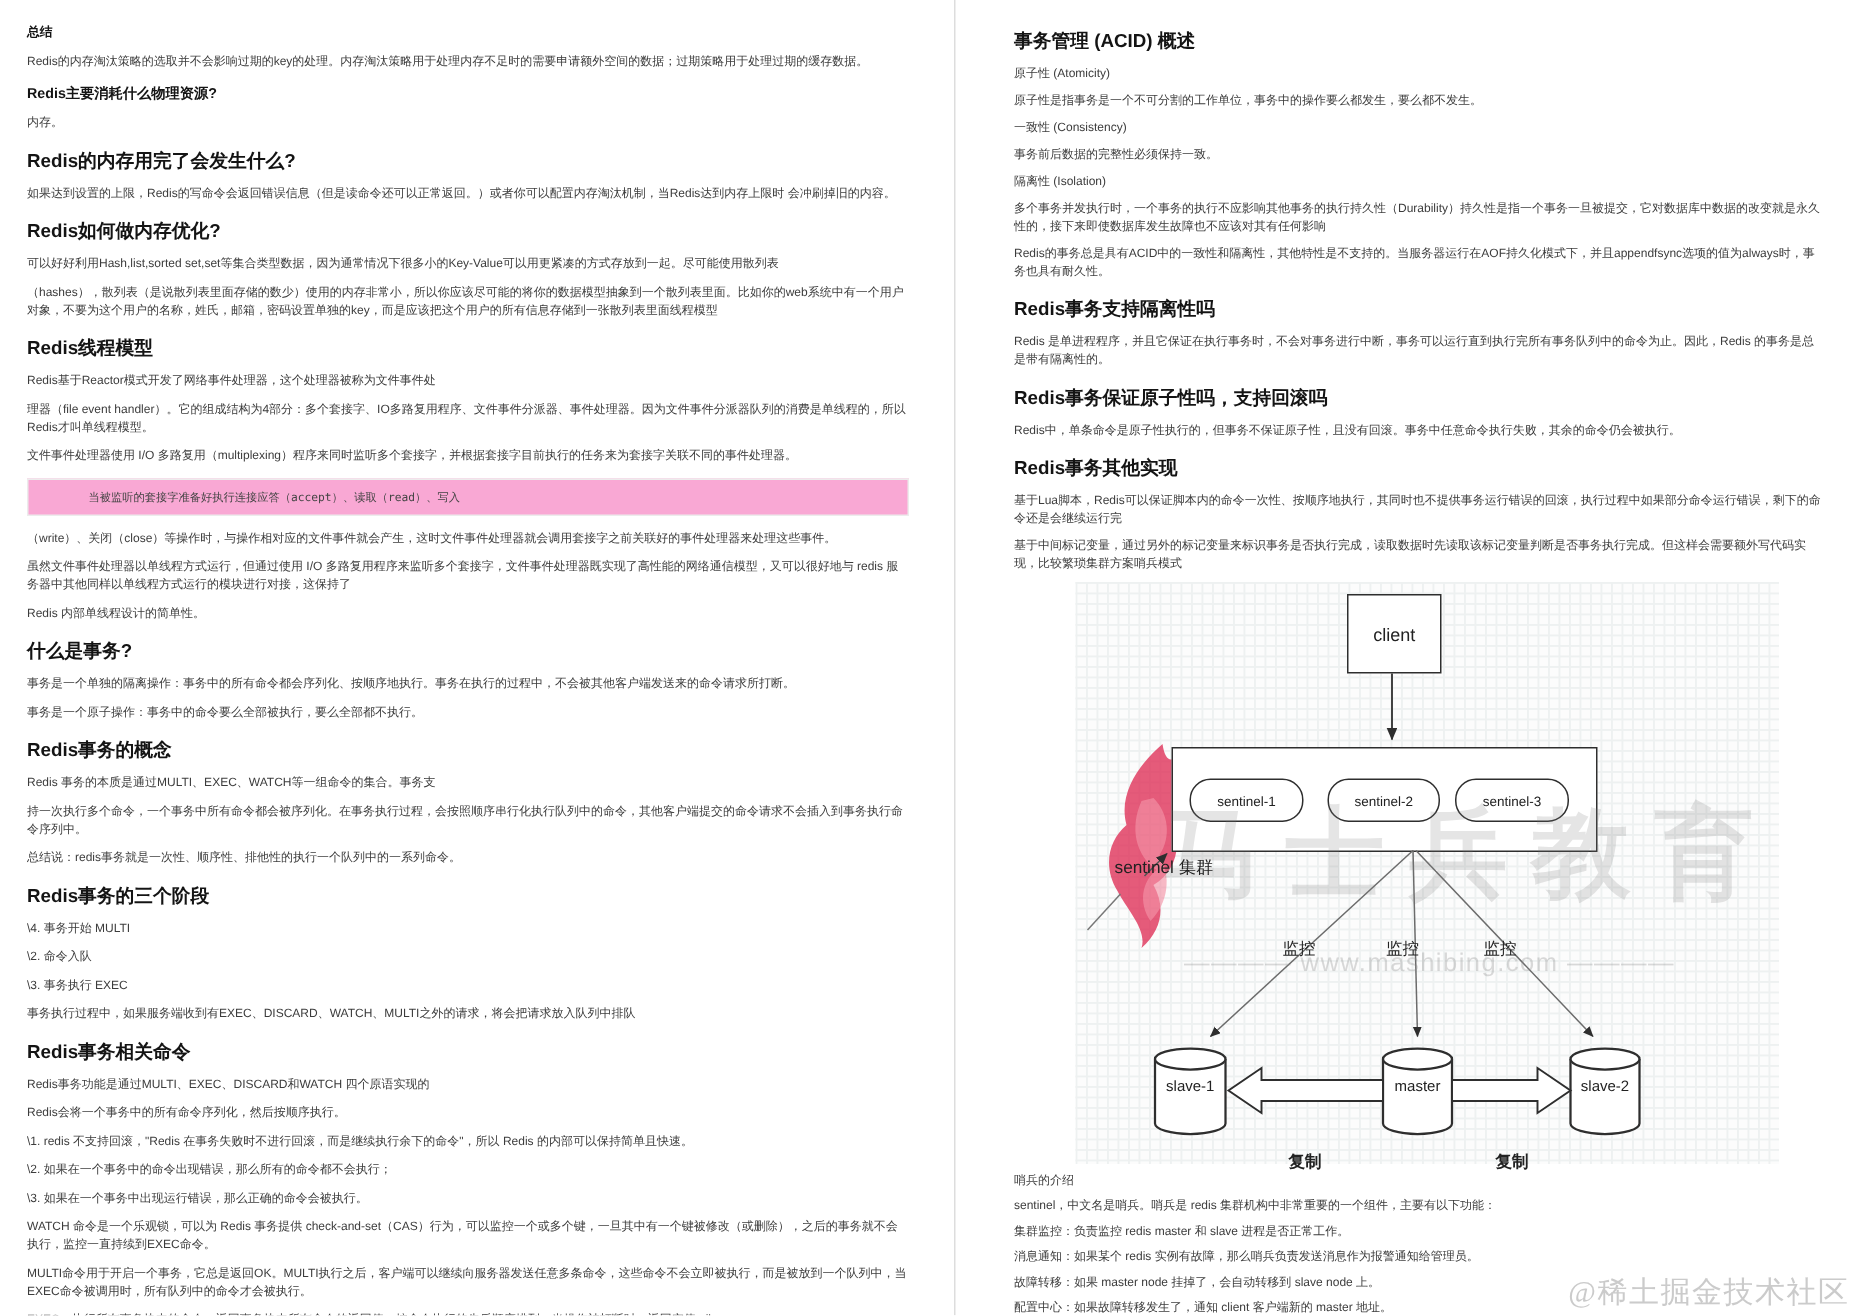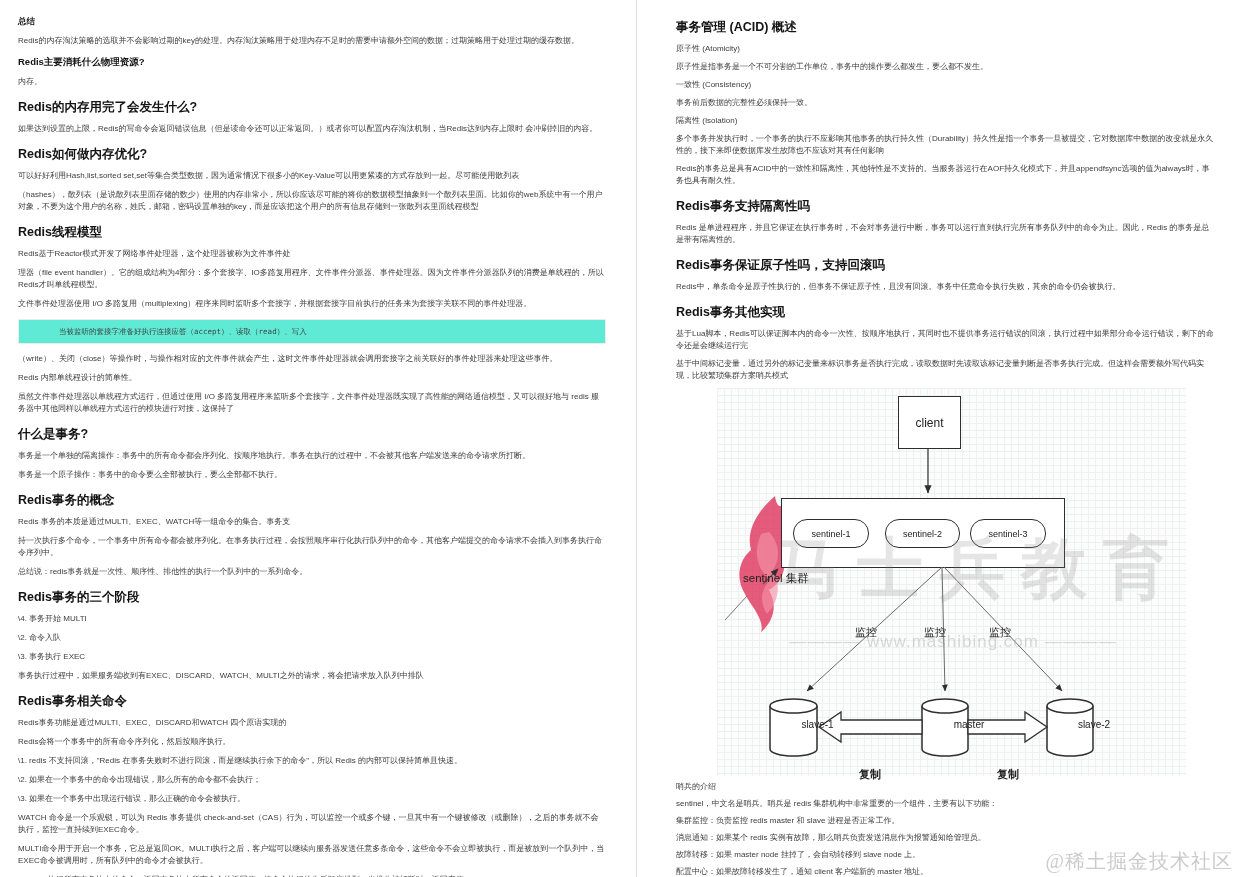--- a/index.html
+++ b/index.html
@@ -13,21 +13,21 @@
   .col{position:absolute;top:0;padding-top:8px;}
   .col-left{left:18px;width:588px;}
   .col-right{left:676px;width:540px;}
   p{font-size:8px;line-height:1.5;margin:7px 0;color:#3c3c3c;}
   .col-right .blocks-top p{margin:6px 0;}
   .col-right .blocks-bottom p{margin:5px 0;}
   .h2{font-size:12.5px;font-weight:bold;color:#141414;margin:11px 0 7px;}
   .h3{font-size:9.5px;font-weight:bold;color:#141414;margin:9px 0 6px;}
   .h4{font-size:8.5px;font-weight:bold;color:#141414;margin:8px 0 5px;}
   .code{
-    background:#5eead4;border:1px solid #ececec;
+    background:#f9a8d4;border:1px solid #ececec;
     padding:6px 10px 6px 40px;margin:9px 0;
     font-size:7.5px;color:#444;line-height:1.5;
     font-family:"DejaVu Sans Mono","Liberation Mono",monospace;
   }
   
   .diagram{
     position:relative;margin:6px 0 4px 41px;width:469px;height:388px;
     background-color:#fcfcfc;
     background-image:
       linear-gradient(#eef1f1 1px, transparent 1px),
@@ -40,21 +40,21 @@
   .scontainer{left:64px;top:110px;width:282px;height:68px;}
   .sbox{top:131px;width:74px;height:27px;font-size:9px;border-radius:14px;}
   .s1{left:76px;} .s2{left:168px;width:73px;} .s3{left:253px;}
   .dlines{position:absolute;left:0;top:0;z-index:4;}
   .dlabel{position:absolute;z-index:6;text-align:center;color:#222;}
   .cluster-label{left:2px;top:183px;width:86px;font-size:11.5px;text-align:left;padding-left:24px;}
   .mon{top:237px;width:30px;font-size:11px;}
   .m1{left:134px;} .m2{left:203px;} .m3{left:268px;}
   .rep{top:331px;width:40px;font-size:11px;font-weight:600;margin-top:48px;}
   .r1{left:133px;} .r2{left:271px;}
-  .nodelabel{top:331px;font-size:10px;padding-left:24px;}
+  .nodelabel{top:331px;font-size:10px;}
   .n1{left:53px;width:47px;} .n2{left:205px;width:46px;} .n3{left:330px;width:46px;}
   .wm-brand{
     position:absolute;left:58px;top:136px;z-index:5;pointer-events:none;
     font-size:66px;font-weight:700;letter-spacing:16px;white-space:nowrap;
     color:rgba(125,125,125,0.20);
   }
   .wm-url{
     position:absolute;left:8px;top:244px;width:456px;z-index:5;pointer-events:none;
     font-size:17px;letter-spacing:1px;text-align:center;white-space:nowrap;
     color:rgba(140,140,140,0.32);
@@ -83,22 +83,22 @@
       <p>如果达到设置的上限，Redis的写命令会返回错误信息（但是读命令还可以正常返回。）或者你可以配置内存淘汰机制，当Redis达到内存上限时 会冲刷掉旧的内容。</p>
       <div class="h2">Redis如何做内存优化?</div>
       <p>可以好好利用Hash,list,sorted set,set等集合类型数据，因为通常情况下很多小的Key-Value可以用更紧凑的方式存放到一起。尽可能使用散列表</p>
       <p>（hashes），散列表（是说散列表里面存储的数少）使用的内存非常小，所以你应该尽可能的将你的数据模型抽象到一个散列表里面。比如你的web系统中有一个用户对象，不要为这个用户的名称，姓氏，邮箱，密码设置单独的key，而是应该把这个用户的所有信息存储到一张散列表里面线程模型</p>
       <div class="h2">Redis线程模型</div>
       <p>Redis基于Reactor模式开发了网络事件处理器，这个处理器被称为文件事件处</p>
       <p>理器（file event handler）。它的组成结构为4部分：多个套接字、IO多路复用程序、文件事件分派器、事件处理器。因为文件事件分派器队列的消费是单线程的，所以Redis才叫单线程模型。</p>
       <p>文件事件处理器使用 I/O 多路复用（multiplexing）程序来同时监听多个套接字，并根据套接字目前执行的任务来为套接字关联不同的事件处理器。</p>
       <div class="code">当被监听的套接字准备好执行连接应答（accept）、读取（read）、写入</div>
       <p>（write）、关闭（close）等操作时，与操作相对应的文件事件就会产生，这时文件事件处理器就会调用套接字之前关联好的事件处理器来处理这些事件。</p>
+      <p>虽然文件事件处理器以单线程方式运行，但通过使用 I/O 多路复用程序来监听多个套接字，文件事件处理器既实现了高性能的网络通信模型，又可以很好地与 redis 服务器中其他同样以单线程方式运行的模块进行对接，这保持了</p>
       <p>Redis 内部单线程设计的简单性。</p>
-      <p>虽然文件事件处理器以单线程方式运行，但通过使用 I/O 多路复用程序来监听多个套接字，文件事件处理器既实现了高性能的网络通信模型，又可以很好地与 redis 服务器中其他同样以单线程方式运行的模块进行对接，这保持了</p>
       <div class="h2">什么是事务?</div>
       <p>事务是一个单独的隔离操作：事务中的所有命令都会序列化、按顺序地执行。事务在执行的过程中，不会被其他客户端发送来的命令请求所打断。</p>
       <p>事务是一个原子操作：事务中的命令要么全部被执行，要么全部都不执行。</p>
       <div class="h2">Redis事务的概念</div>
       <p>Redis 事务的本质是通过MULTI、EXEC、WATCH等一组命令的集合。事务支</p>
       <p>持一次执行多个命令，一个事务中所有命令都会被序列化。在事务执行过程，会按照顺序串行化执行队列中的命令，其他客户端提交的命令请求不会插入到事务执行命令序列中。</p>
       <p>总结说：redis事务就是一次性、顺序性、排他性的执行一个队列中的一系列命令。</p>
       <div class="h2">Redis事务的三个阶段</div>
       <p>\4. 事务开始 MULTI</p>
       <p>\2. 命令入队</p>

